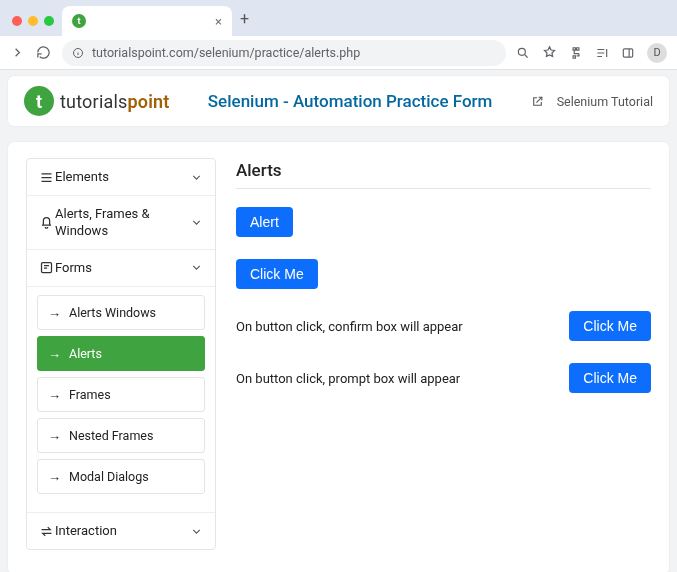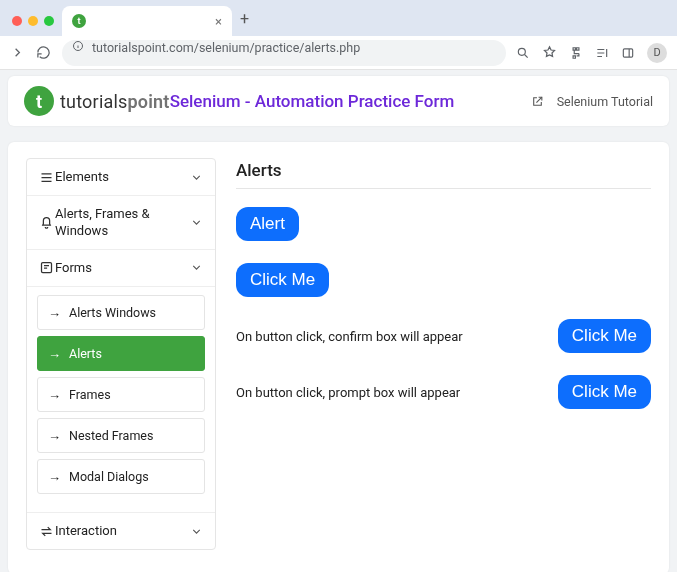--- a/index.html
+++ b/index.html
@@ -59,20 +59,21 @@
     gap: 10px;
     border-bottom: 1px solid #e3e3e3;
   }
   .nav-icn { color: #5f6368; width: 16px; text-align:center; }
   .addr-bar {
     flex: 1;
     background: #f1f3f4;
     border-radius: 14px;
     height: 26px;
     display: flex;
+    align-items: center;
     padding: 0 10px;
     gap: 8px;
     color: #5f6368;
     font-size: 12.5px;
   }
   .addr-tools { display:flex; gap:12px; align-items:center; color:#5f6368; }
   .avatar-badge {
     width:20px;height:20px;border-radius:50%;background:#ddd;
     display:flex;align-items:center;justify-content:center;font-size:11px;color:#555;
   }
@@ -91,23 +92,23 @@
   .logo {
     display:flex;align-items:center;gap:6px;
   }
   .logo-mark {
     width:30px;height:30px;border-radius:50%;background:#3fa33f;
     display:flex;align-items:center;justify-content:center;color:#fff;font-weight:bold;font-size:18px;
   }
   .logo-text {
     font-size:18px;color:#333;letter-spacing:0.2px;
   }
-  .logo-text b { color:#737373; font-weight:600; }
+  .logo-text b { color:#a16207; font-weight:600; }
   .page-title {
-    flex:1;font-size:17px;color:#6d28d9;font-weight:500;
+    flex:1;text-align:center;font-size:17px;color:#0369a1;font-weight:500;
   }
   .ext-link {
     font-size:12.5px;color:#555;display:flex;align-items:center;gap:13px;
   }
   .body-card {
     background:#fff;margin-top:16px;border-radius:6px;padding:16px 18px 24px 18px;
     box-shadow: 0 0 2px rgba(0,0,0,0.08);
     display:flex;gap:20px;
   }
   .sidebar {
@@ -148,22 +149,22 @@
   }
   .main h2 {
     font-size:17px;font-weight:500;color:#222;
     padding-bottom:8px;border-bottom:1px solid #e5e5e5;margin-bottom:18px;
   }
   .row {
     display:flex;align-items:center;margin-bottom:22px;
   }
   .row .desc { flex:1;font-size:13px;color:#222; }
   .btn {
-    background:#0d6efd;color:#fff;border:none;border-radius:12px;
-    padding:7px 14px;font-size:17px;cursor:pointer;
+    background:#0d6efd;color:#fff;border:none;border-radius:4px;
+    padding:7px 14px;font-size:14px;cursor:pointer;
   }
   svg { display:block; }
 </style>
 </head>
 <body>
 
 <div class="browser-top">
   <div class="traffic">
     <div class="dot r"></div>
     <div class="dot y"></div>

